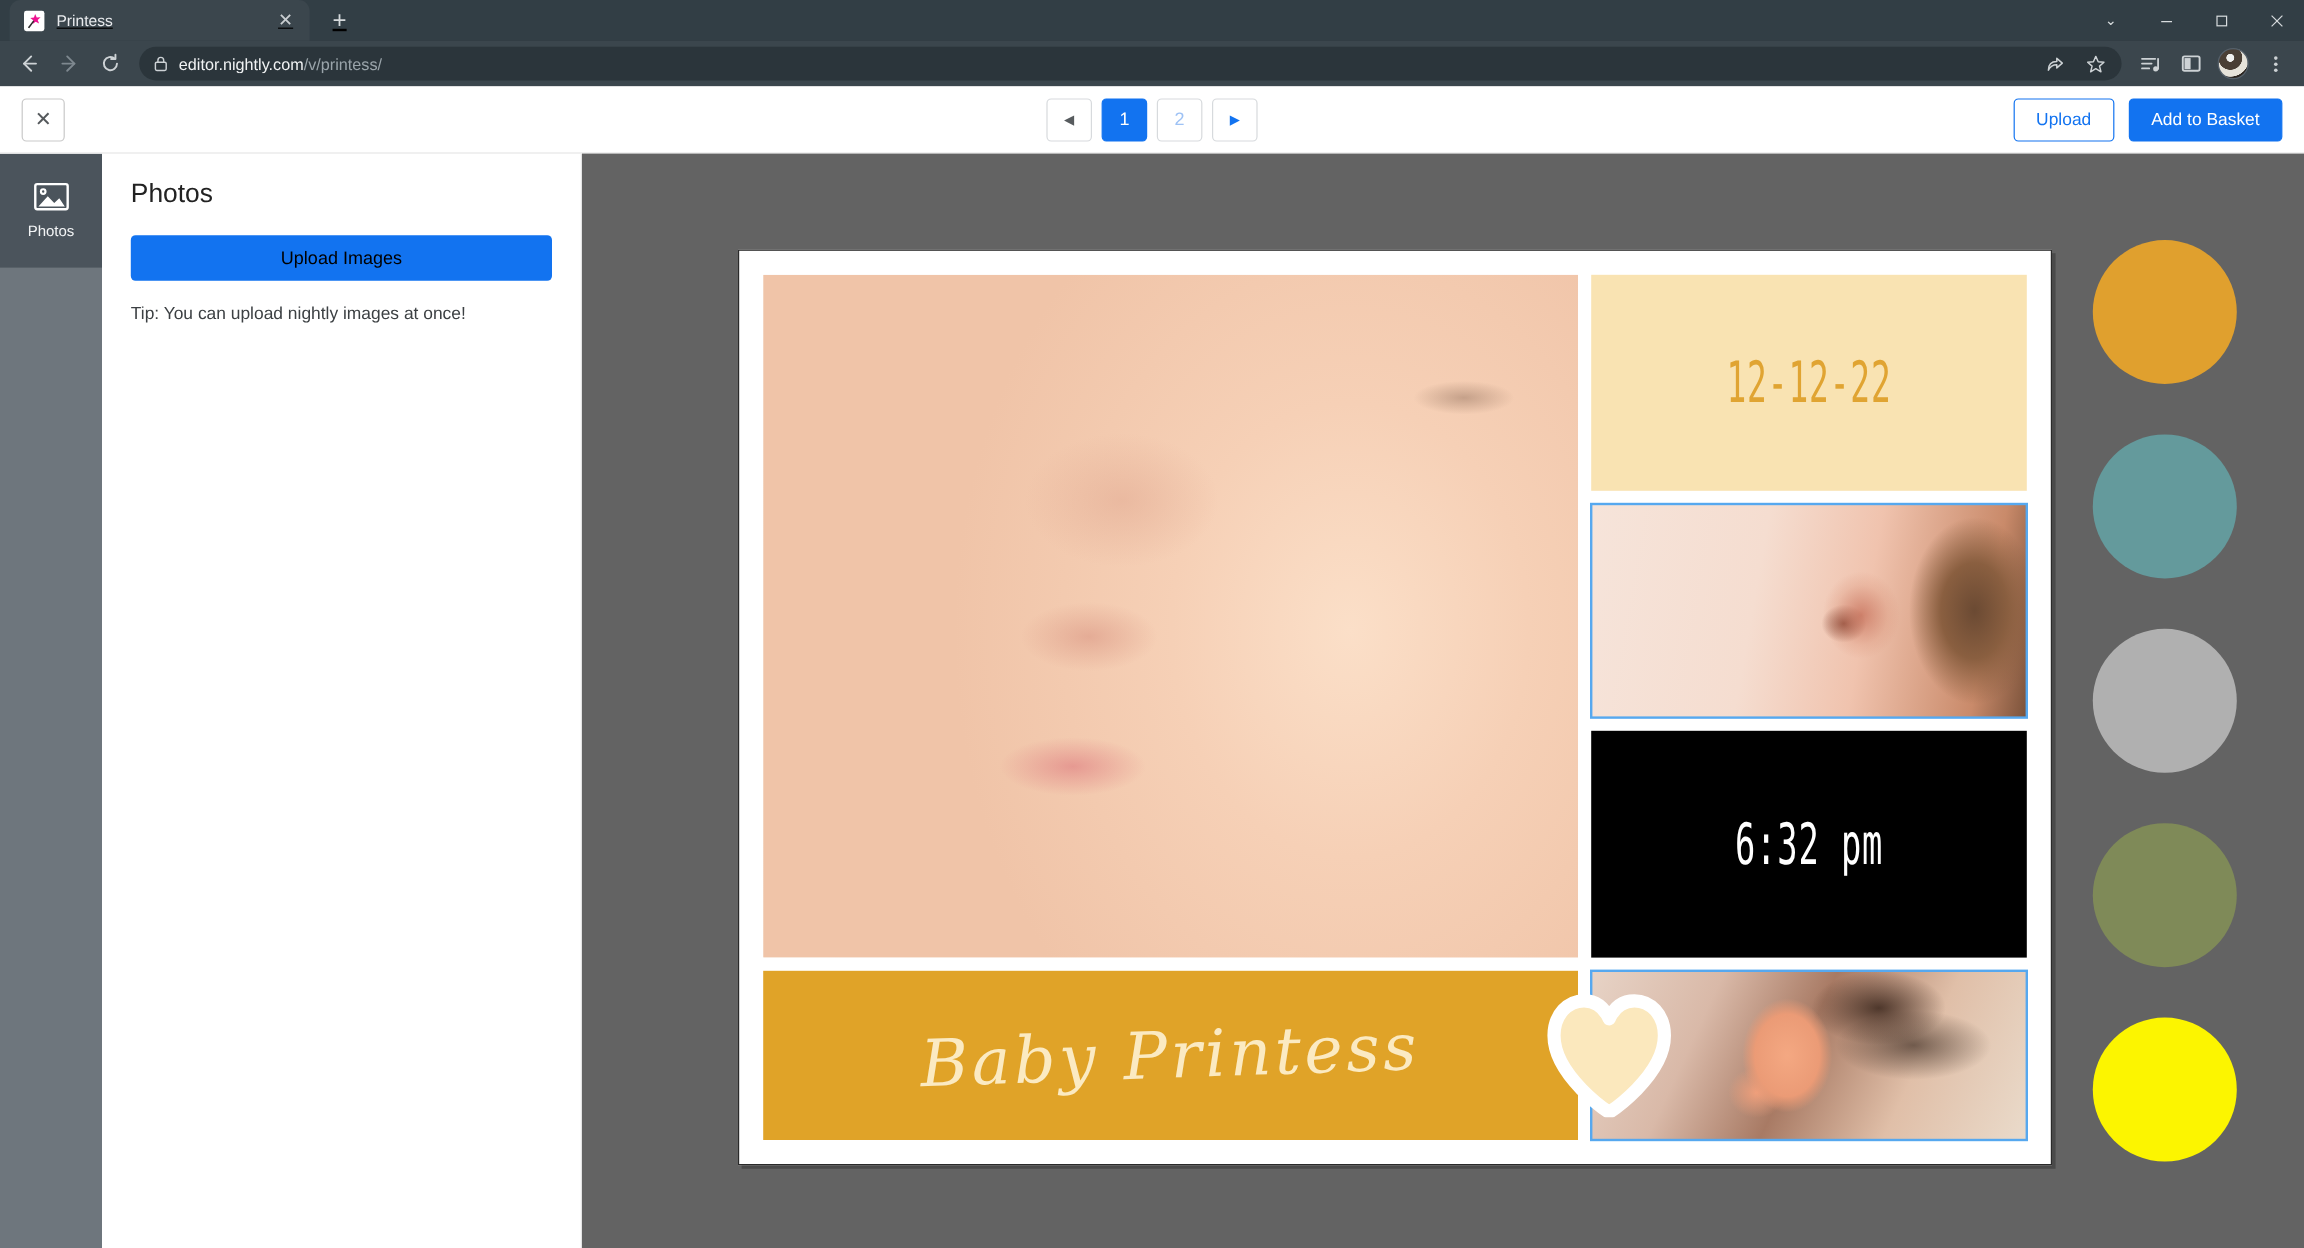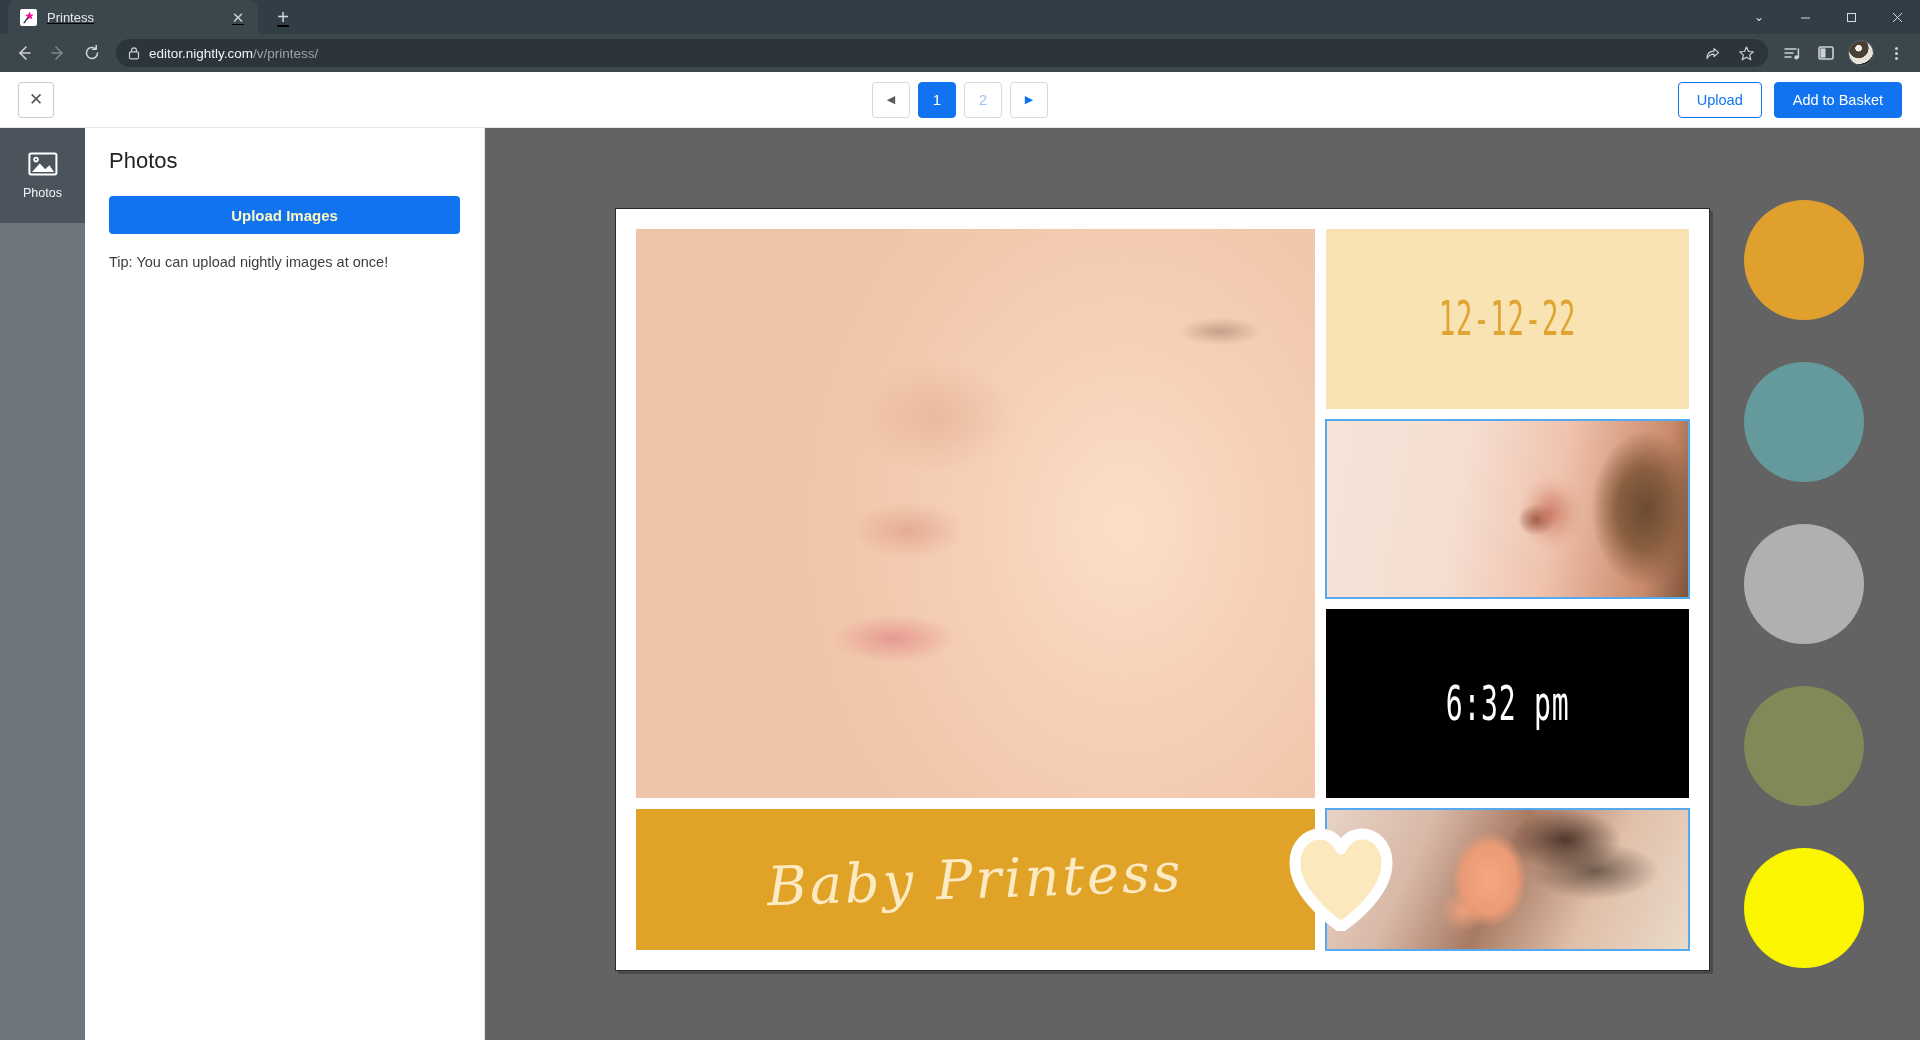--- a/index.html
+++ b/index.html
@@ -134,23 +134,23 @@
   }
   .rail-item.active { background: #4b545c; }
   .rail-label { font-size: 12.5px; color: #f2f4f5; }
 
   .panel {
     width: 400px; background: #ffffff; flex: 0 0 auto;
     padding: 20px 24px 0 24px; border-right: 1px solid #e3e3e3;
   }
   .panel-title { font-size: 22px; color: #222; font-weight: 400; margin-bottom: 22px; }
   .upload-btn {
-    width: 100%; height: 38px; background: #1273f0; color: #fef9c3;
+    width: 100%; height: 38px; background: #1273f0; color: #000000;
     border-radius: 4px; display: flex; align-items: center; justify-content: center;
-    font-size: 15px; font-weight: bold;
+    font-size: 15px; font-weight: normal;
   }
   .tip { margin-top: 20px; font-size: 14.5px; color: #3c4043; }
 
   .canvas-area {
     flex: 1 1 auto; background: #636363; position: relative;
     display: flex; align-items: center; justify-content: center;
   }
 
   
   .page-wrap { position: absolute; left: 130px; top: 80px; }

